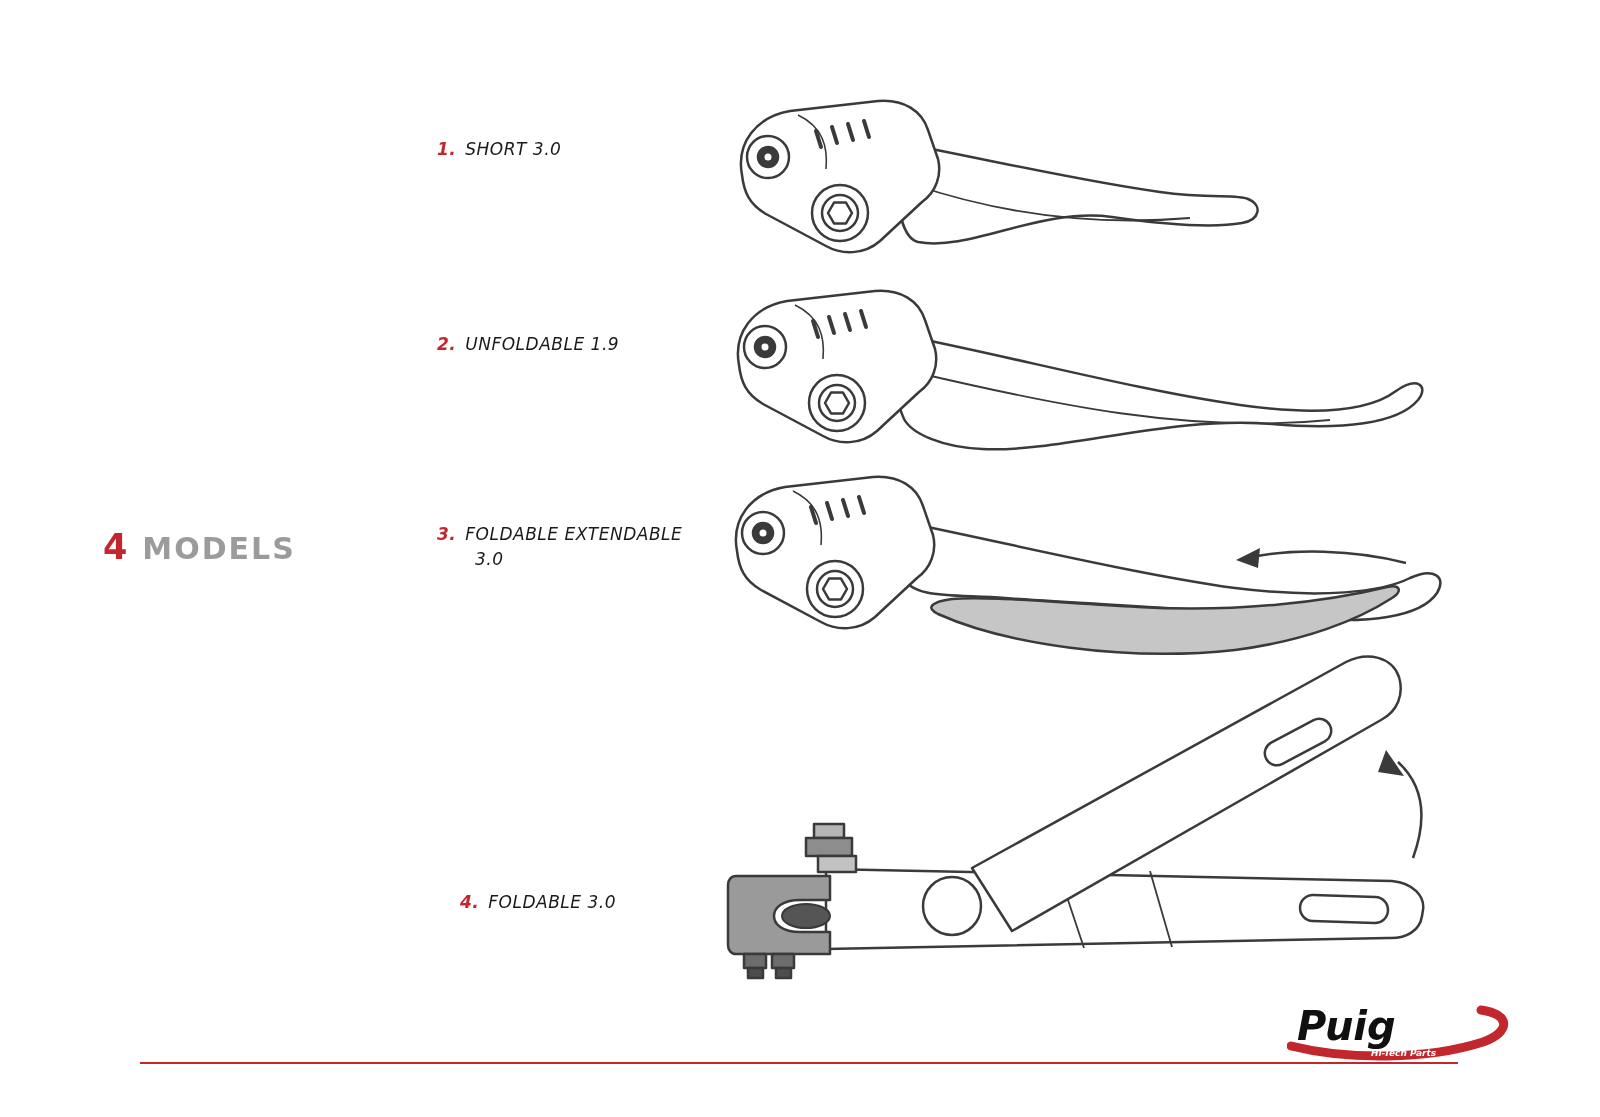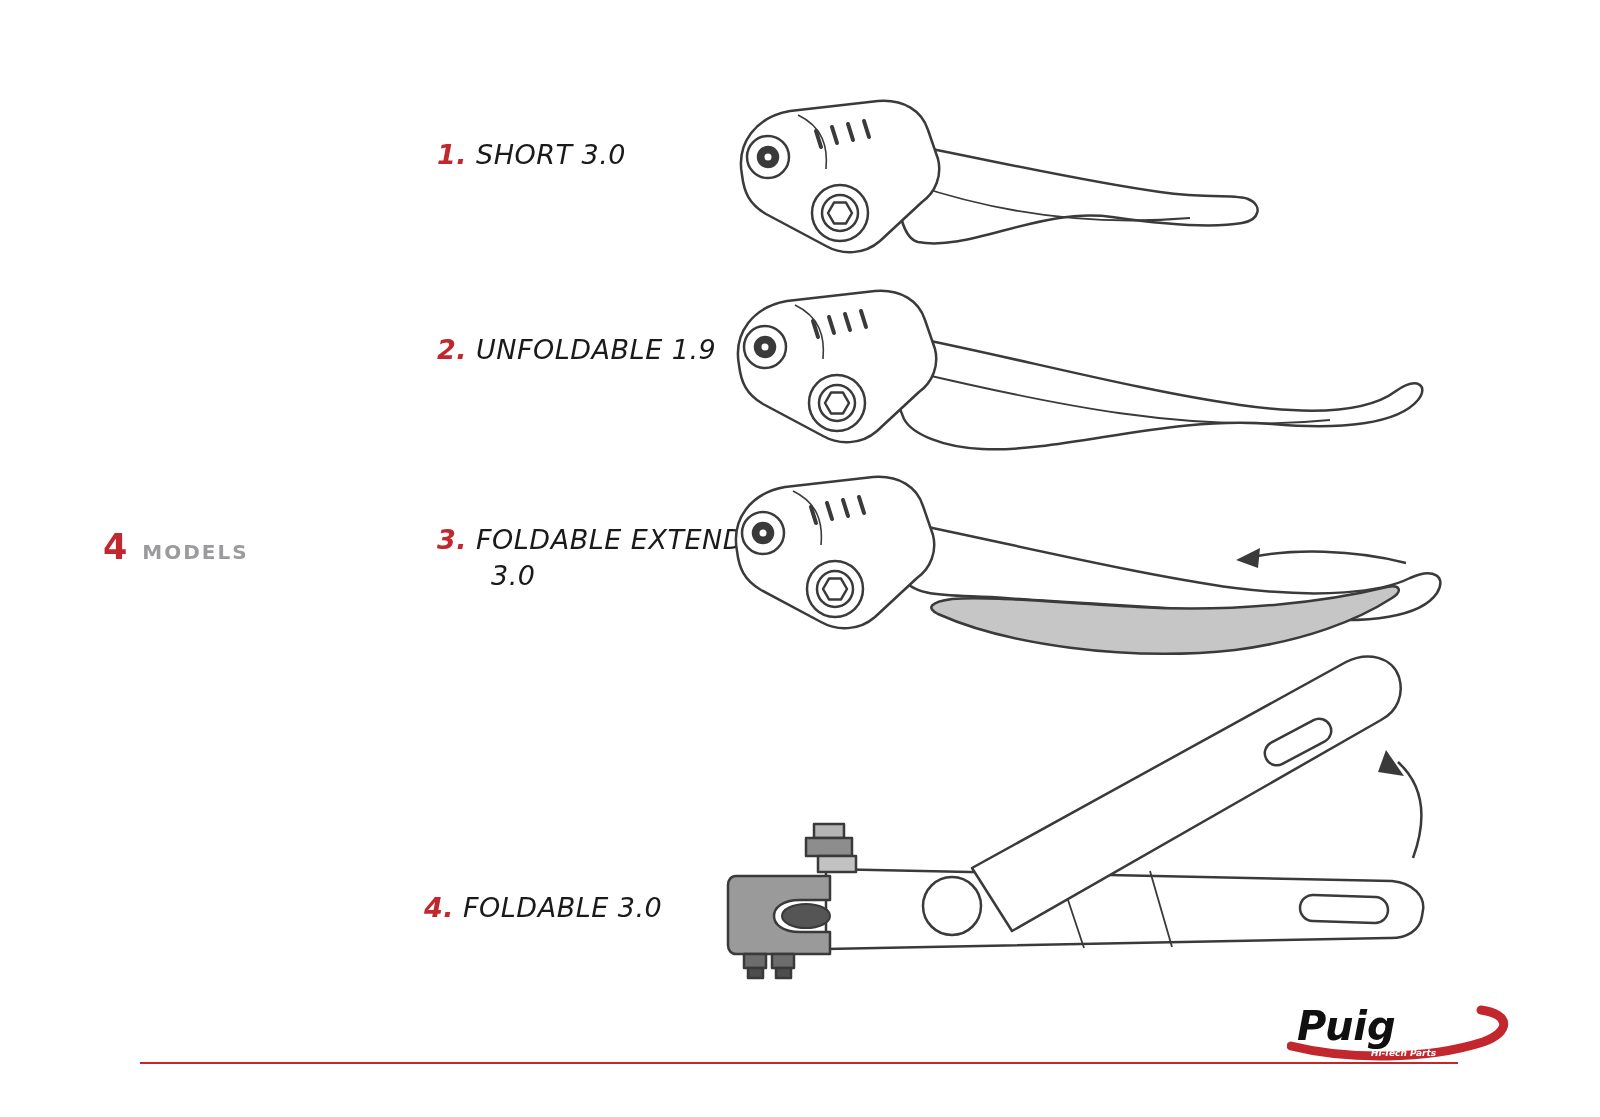--- a/index.html
+++ b/index.html
@@ -2,33 +2,33 @@
 <html style="--accent: #c1272d; --heading_gray: #9b9b9d; --sketch: #3a3a3a; --background: #ffffff;"><head>
 <meta charset="utf-8">
 <style>
   html,body { margin:0; padding:0; background:#fff; }
   .page {
     position:relative; width:1600px; height:1117px;
     background:var(--background,#ffffff); overflow:hidden;
     font-family:"DejaVu Sans", sans-serif;
   }
   .model-label {
-    position:absolute; font-style:italic; font-size:27px;
+    position:absolute; font-style:italic; font-size:17px;
     color:#1a1a1a; letter-spacing:0.5px; white-space:nowrap;
   }
   .model-label .num {
     color:var(--accent,#c1272d); font-weight:bold; margin-right:9px;
   }
-  .model-label .line2 { margin-left:54px; margin-top:5px; }
+  .model-label .line2 { margin-left:38px; margin-top:5px; }
   .models-heading {
     position:absolute; left:103px; top:527px;
     display:flex; align-items:baseline; gap:15px; font-weight:bold;
   }
   .models-count { color:var(--accent,#c1272d); font-size:35px; }
-  .models-label { color:var(--heading_gray,#9b9b9d); font-size:20px; letter-spacing:2px; }
+  .models-label { color:var(--heading_gray,#9b9b9d); font-size:30px; letter-spacing:2px; }
   .art { position:absolute; left:0; top:0; }
   .footer-rule {
     position:absolute; left:140px; top:1062px; width:1318px; height:2px;
     background:var(--accent,#c1272d);
   }
   .logo { position:absolute; left:1287px; top:1002px; width:230px; height:62px; }
   .logo-text {
     font-family:"DejaVu Sans", sans-serif; font-size:40px;
     font-weight:bold; font-style:italic; fill:#101010;
   }
@@ -56,21 +56,21 @@
     <span class="num">2.</span><span>UNFOLDABLE 1.9</span>
   </div>
 
   <div class="model-label" style="left:437px; top:524px;">
     <div>
       <span class="num">3.</span><span>FOLDABLE EXTENDABLE</span>
     </div>
     <div class="line2">3.0</div>
   </div>
 
-  <div class="model-label" style="left:424px; top:892px;font-style:italic;">
+  <div class="model-label" style="left:460px; top:892px;font-style:italic;">
     <span class="num">4.</span><span>FOLDABLE 3.0</span>
   </div>
 
   <svg class="art" width="1600" height="1117" viewBox="0 0 1600 1117">
     <defs>
       <g id="bracket" stroke="#3a3a3a" stroke-width="2.5" fill="#ffffff" stroke-linejoin="round">
         <path d="M -26,18 C -32,-14 -12,-40 22,-46 L 110,-56 C 136,-58 154,-46 160,-27 L 170,2 C 174,18 168,35 154,45 L 112,84 C 96,98 74,98 58,89 L -2,57 C -19,47 -24,35 -26,18 Z"></path>
         <path d="M 30,-42 C 55,-30 60,-10 58,12" fill="none" stroke-width="1.6"></path>
         <circle cx="0" cy="0" r="21"></circle>
         <circle cx="0" cy="0" r="10" fill="#3a3a3a"></circle>

